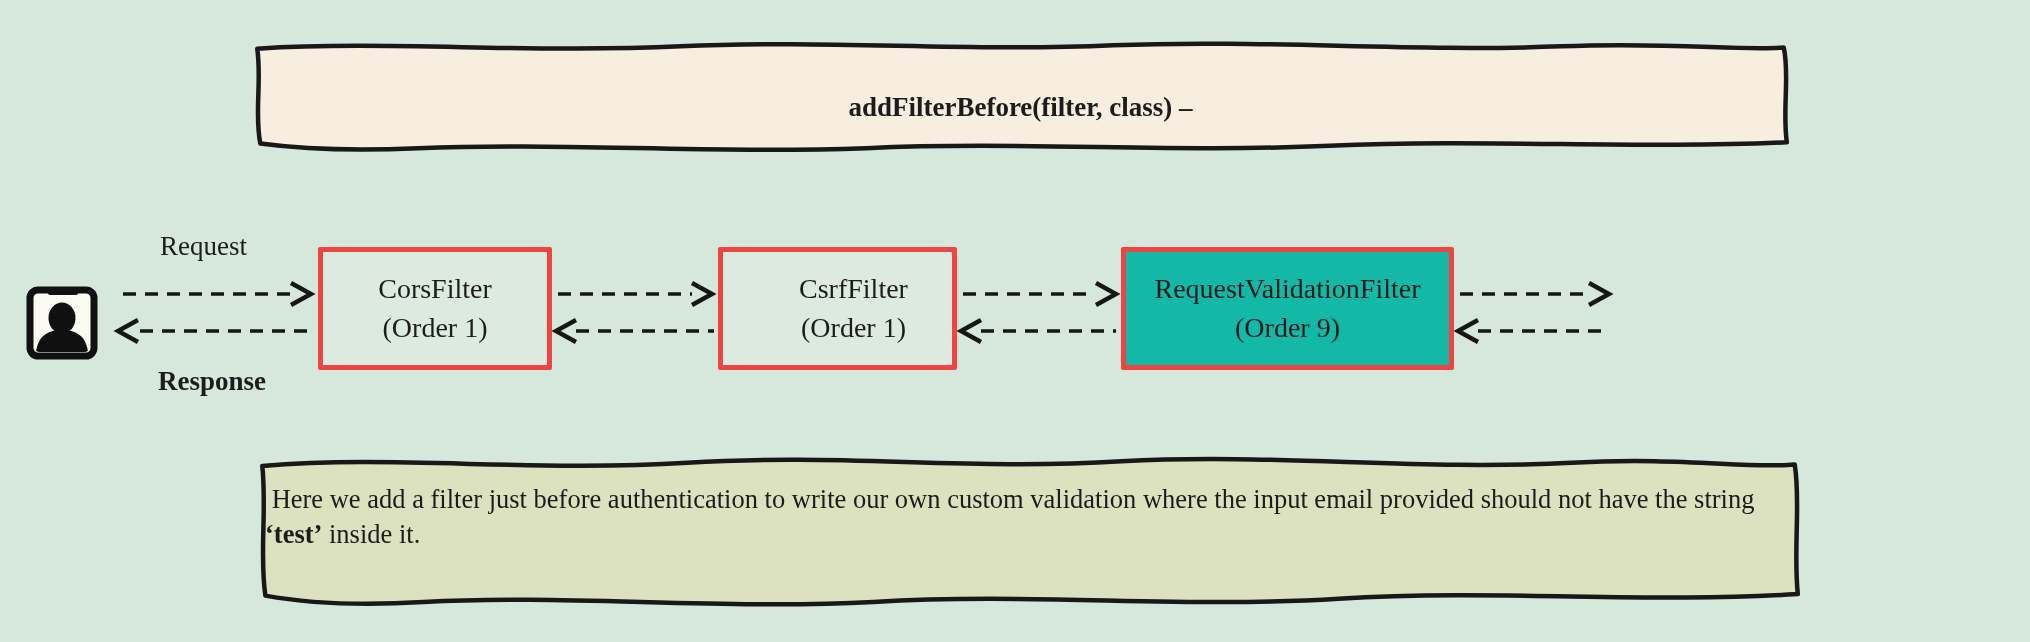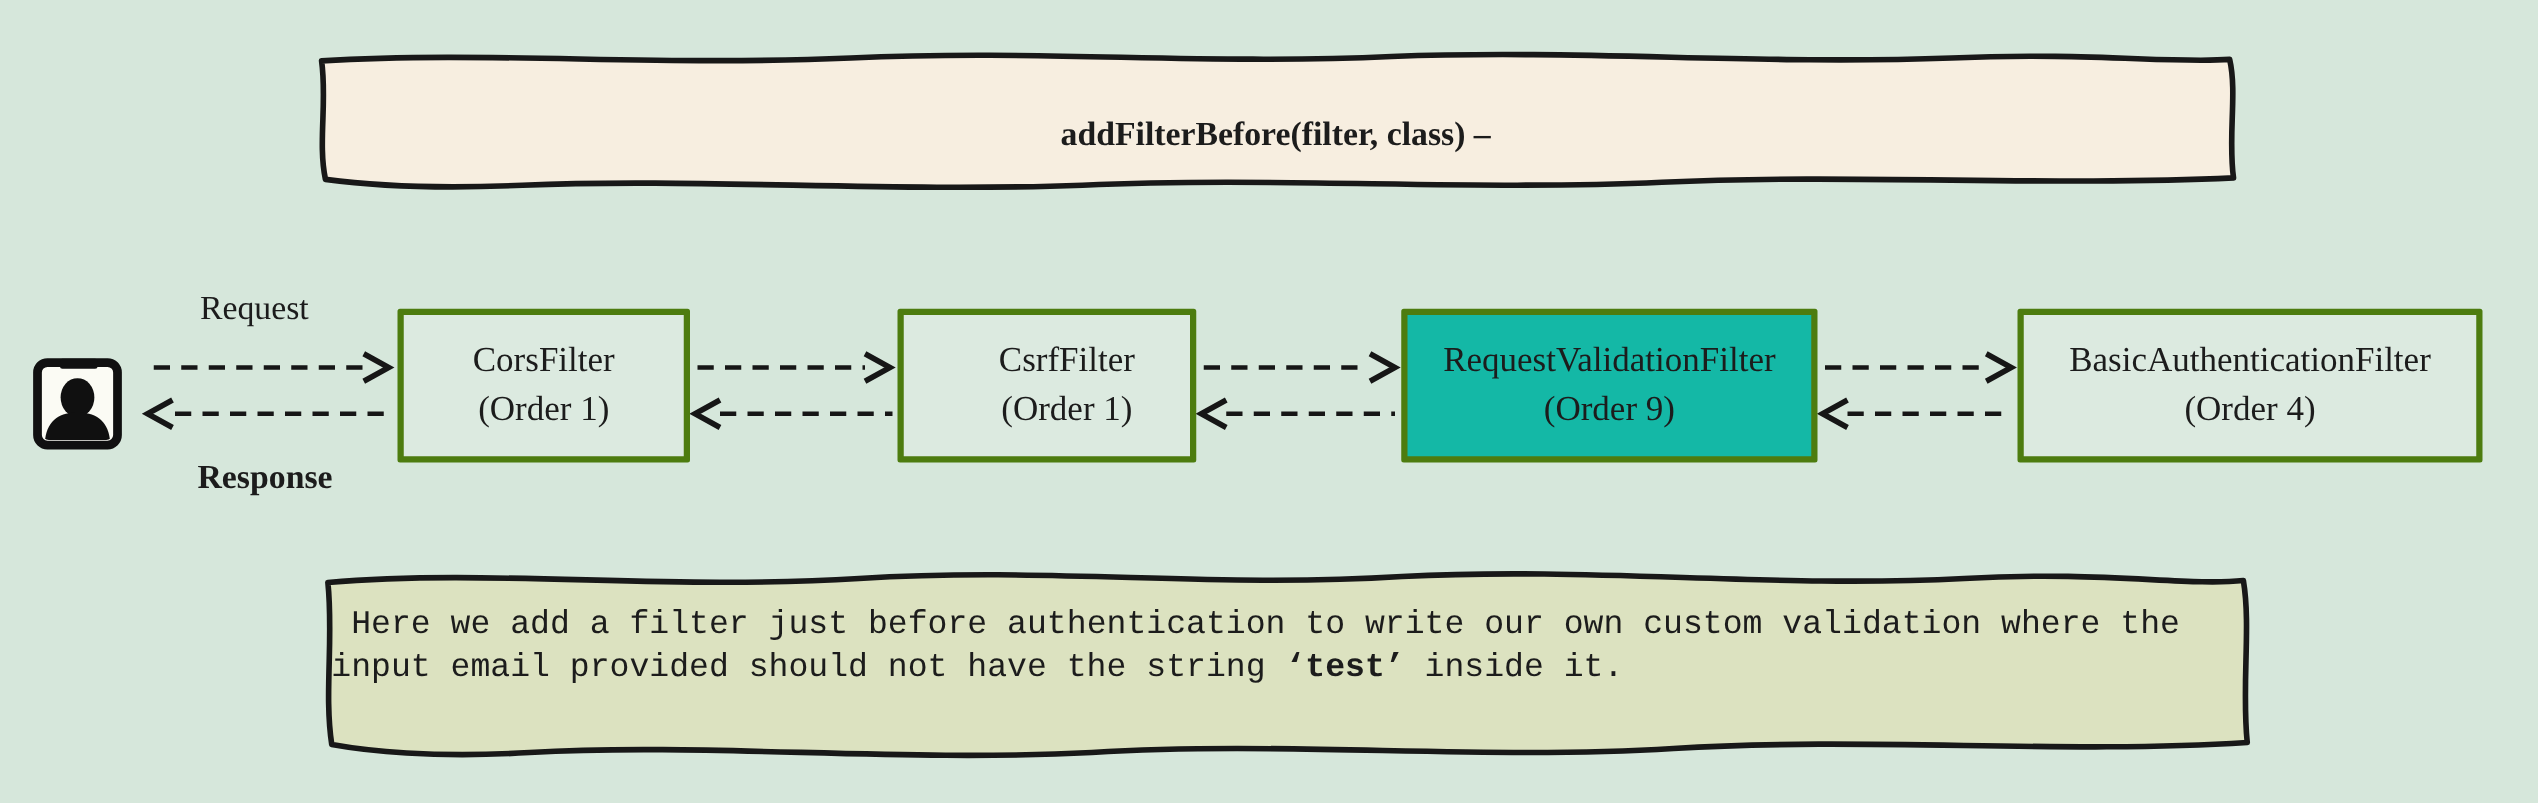--- a/index.html
+++ b/index.html
@@ -6,38 +6,38 @@
   .stage{
     position:relative;width:2030px;height:642px;background:#d6e7db;
     font-family:"Liberation Serif","DejaVu Serif",serif;color:#1c1c1c;overflow:hidden;
   }
   
   .note{position:absolute;}
   .sketch{position:absolute;left:0;top:0;width:100%;height:100%;overflow:visible;}
   .sketch path{stroke:#181818;stroke-width:4.5;vector-effect:non-scaling-stroke;stroke-linejoin:round;}
   .top-note{left:248px;top:37px;width:1545px;height:117px;}
   .top-note .sketch path{fill:#f7eee0;}
-  .bottom-note{left:253px;top:450px;width:1551px;height:160px;font-family:Liberation Mono, monospace;}
+  .bottom-note{left:253px;top:450px;width:1551px;height:160px;}
   .bottom-note .sketch path{fill:#dce2c0;}
   .note-text{
     position:relative;z-index:2;width:100%;height:100%;box-sizing:border-box;
     white-space:pre-wrap;line-height:1.32;
   }
   .top-note .note-text{
     display:flex;align-items:center;justify-content:center;
     font-size:27px;padding:0 45px;text-align:center;
   }
   .bottom-note .note-text{
     font-size:26.5px;padding:32px 19px 0 12px;text-align:left;
   }
   .b{font-weight:bold;margin-top:24px;}
   
   .fbox{
     position:absolute;top:247px;height:123px;box-sizing:border-box;
-    background:#dceae0;border:5px solid #4d7c0f;border-radius:2px;
+    background:#dceae0;border:5px solid #ef4444;border-radius:2px;
     display:flex;flex-direction:column;align-items:center;justify-content:center;
     font-size:28px;line-height:1.38;text-align:center;z-index:2;
   }
   .fbox.hl{background:#14b8a6;}
   .fb0{left:318px;width:234px;}
   .fb1{left:718px;width:239px;padding-left:32px;}
   .fb2{left:1121px;width:333px;}
   .fb3{left:1614px;width:372px;}
   
   .arrows{position:absolute;left:0;top:0;width:2030px;height:642px;z-index:1;}
@@ -105,24 +105,20 @@
     <div>(Order 1)</div>
   </div>
   <div class="fbox fb1">
     <div>CsrfFilter</div>
     <div>(Order 1)</div>
   </div>
   <div class="fbox fb2 hl">
     <div>RequestValidationFilter</div>
     <div>(Order 9)</div>
   </div>
-  <div class="fbox fb3">
-    <div>BasicAuthenticationFilter</div>
-    <div>(Order 4)</div>
-  </div>
 
   <div class="note bottom-note">
     <svg class="sketch" viewBox="0 0 1000 100" preserveAspectRatio="none">
       <path d="M 6 10 C 90 3 180 14 280 8 C 380 2 460 13 560 7 C 660 2 750 13 850 8 C 920 4 965 12 994 9 C 998 32 993 62 996 90 C 900 96 800 87 700 93 C 600 99 500 89 400 95 C 300 100 200 90 110 95 C 60 98 25 94 8 91 C 4 66 9 38 6 10 Z"></path>
     </svg>
     <div class="note-text"><span> Here we add a filter just before authentication to write our own custom validation where the input email provided should not have the string </span><span class="b">‘test’</span><span> inside it.</span></div>
   </div>
 
 </div>
 

